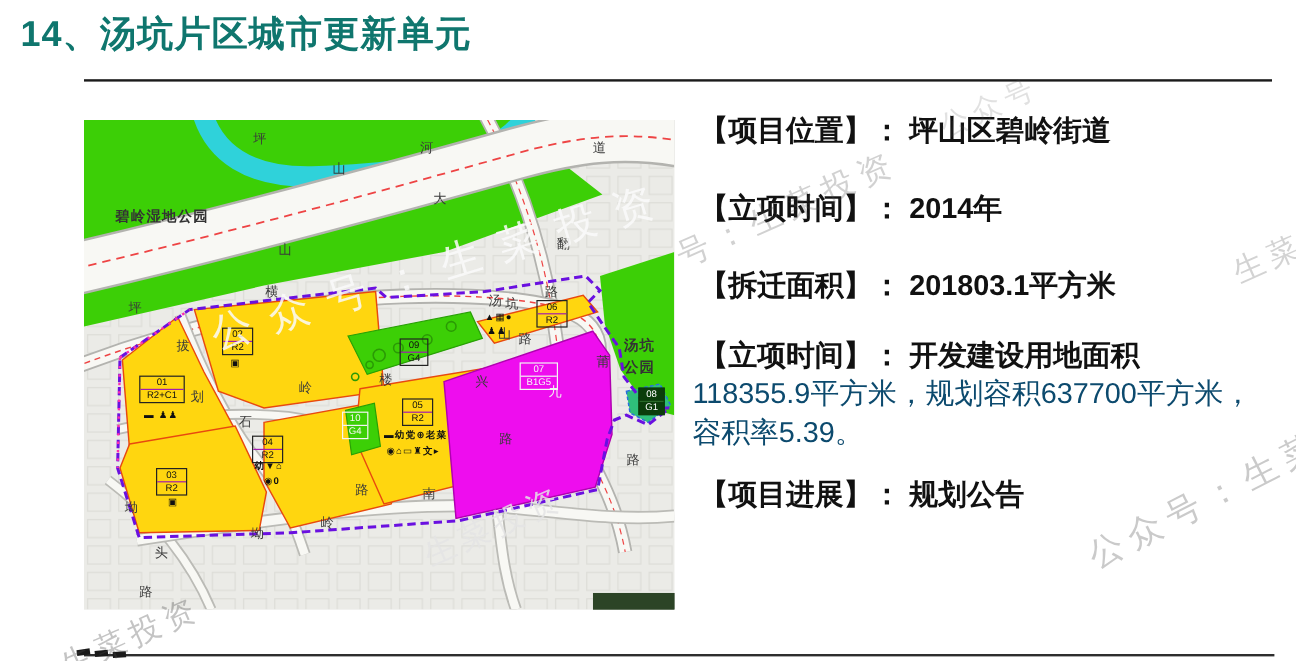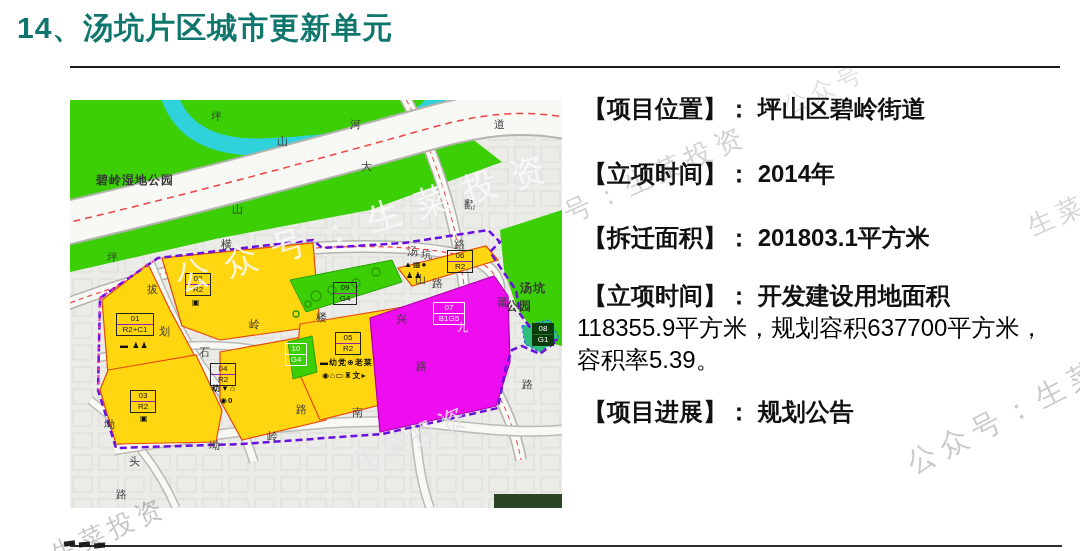--- a/index.html
+++ b/index.html
@@ -8,21 +8,21 @@
   .abs{position:absolute;}
   #page-title{left:17px;top:8px;font-size:30px;font-weight:bold;color:#0f766e;letter-spacing:1px;white-space:nowrap;}
   .rule{background:#1b1b1b;height:2px;}
   #top-rule{left:70px;top:66px;width:990px;}
   #bottom-rule{left:70px;top:545px;width:992px;background:#2e2e2e;}
   .bdash{position:absolute;width:11px;height:5px;background:#1a1a1a;}
   
   .irow{position:absolute;left:583px;font-size:24px;color:#111;white-space:nowrap;}
   .irow .lbl{font-weight:bold;}
   .irow .val{font-weight:bold;}
-  .wrapline{position:absolute;left:577px;font-size:24px;color:#000000;white-space:nowrap;}
+  .wrapline{position:absolute;left:577px;font-size:24px;color:#0c4a6e;white-space:nowrap;}
   
   #map{left:70px;top:100px;width:492px;height:408px;background:#ebebe7;overflow:hidden;}
   #map svg{position:absolute;left:0;top:0;}
   .rc{position:absolute;font-size:11px;color:#3a3a3a;line-height:11px;white-space:nowrap;}
   .rc.white{color:#f2f2f2;}
   .area-label{position:absolute;font-size:12px;color:#333;letter-spacing:1px;white-space:nowrap;font-weight:bold;}
   .plabel{position:absolute;border:1px solid #222;text-align:center;color:#111;
           font-size:8px;font-weight:normal;line-height:10px;background:transparent;}
   .plabel .pl-use{border-top:1px solid #a21caf;}
   .plabel.white{border-color:#f4f4f4;color:#f8f8f8;}
@@ -117,21 +117,21 @@
         <circle cx="306" cy="172" r="4"></circle>
         <circle cx="226" cy="214" r="3"></circle>
     </g>
 
     <polyline points="30,198 88,158 243,140 252,148 334,143 418,130 430,142 420,152 432,170 446,190 450,214 468,238 482,240 488,240 470,254 452,246 442,250 436,266 428,308 312,334 172,344 46,348 28,290 30,198" fill="none" stroke-width="2.5" stroke-dasharray="7,4" stroke="#6a10e0"></polyline>
     <path d="M30,198 L88,158 M30,198 L28,290" fill="none" stroke="#ff2db0" stroke-width="2" stroke-dasharray="2,5"></path>
   </svg>
 
   <span class="area-label" style="left:26px;top:72px;">碧岭湿地公园</span>
   <span class="area-label" style="left:450px;top:180px;">汤坑</span>
-  <span class="area-label" style="left:436px;top:198px;">公园</span>
+  <span class="area-label" style="left:450px;top:198px;">公园</span>
 
   <span class="rc" style="left:141px;top:11px;">坪</span>
   <span class="rc" style="left:207px;top:36px;">山</span>
   <span class="rc" style="left:280px;top:19px;">河</span>
   <span class="rc" style="left:291px;top:61px;">大</span>
   <span class="rc" style="left:424px;top:19px;">道</span>
   <span class="rc" style="left:162px;top:104px;">山</span>
   <span class="rc" style="left:37px;top:152px;">坪</span>
   <span class="rc" style="left:151px;top:139px;">横</span>
   <span class="rc" style="left:394px;top:99px;">翻</span>

